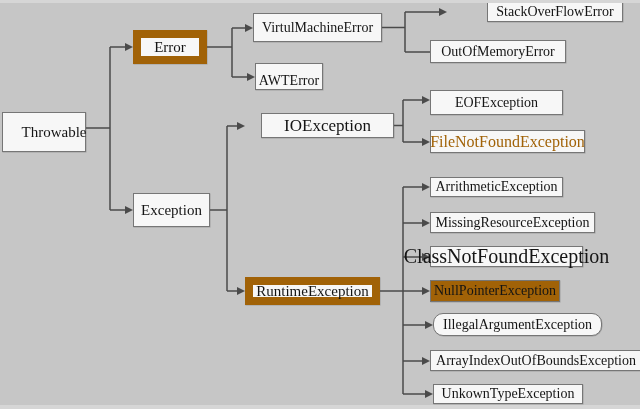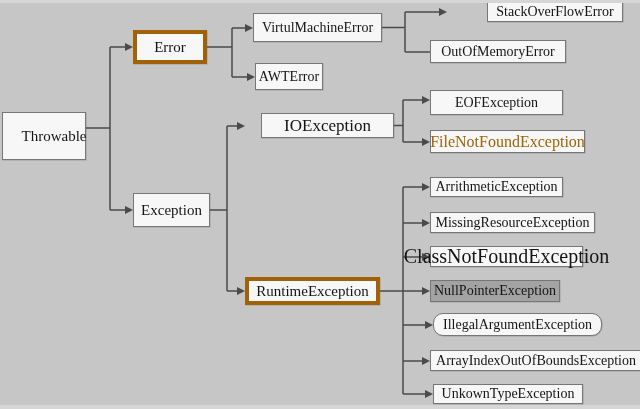--- a/index.html
+++ b/index.html
@@ -30,21 +30,21 @@
     background: #f7f7f7;
     border: 1px solid #767676;
     display: flex;
     align-items: center;
     justify-content: center;
     white-space: nowrap;
     color: #141414;
     box-shadow: 0.5px 0.5px 0 rgba(90,90,90,0.35);
   }
   .node.highlight {
-    border: 4px solid #a16207;
+    border: 8px solid #a16207;
   }
   .edge-strip {
     position: absolute;
     left: 0;
     width: 640px;
     background: #d6d6d6;
   }
   .edge-strip.top { top: 0; height: 3px; }
   .edge-strip.bottom { bottom: 0; height: 4px; }
 </style>
@@ -94,33 +94,33 @@
       <line x1="403" y1="291" x2="423" y2="291" stroke="#4a4a4a" stroke-width="1.5"></line>
       <polygon points="430,291 422,287 422,295" fill="#4a4a4a"></polygon>
       <line x1="403" y1="325" x2="426" y2="325" stroke="#4a4a4a" stroke-width="1.5"></line>
       <polygon points="433,325 425,321 425,329" fill="#4a4a4a"></polygon>
       <line x1="403" y1="361" x2="423" y2="361" stroke="#4a4a4a" stroke-width="1.5"></line>
       <polygon points="430,361 422,357 422,365" fill="#4a4a4a"></polygon>
       <line x1="403" y1="394" x2="426" y2="394" stroke="#4a4a4a" stroke-width="1.5"></line>
       <polygon points="433,394 425,390 425,398" fill="#4a4a4a"></polygon>
     </svg>
   <div id="nodes-layer">
-      <div class="node" style="left: 2px; top: 112px; width: 84px; height: 48px; font-size: 15px; background: rgb(247, 247, 247); color: rgb(20, 20, 20); padding-left: 20px;">
+      <div class="node" style="left: 2px; top: 112px; width: 84px; height: 40px; font-size: 15px; background: rgb(247, 247, 247); color: rgb(20, 20, 20); padding-left: 20px;">
         <span>Throwable</span>
       </div>
       <div class="node highlight" style="left: 133px; top: 30px; width: 74px; height: 34px; font-size: 15px; background: rgb(247, 247, 247); color: rgb(20, 20, 20);">
         <span>Error</span>
       </div>
       <div class="node" style="left: 133px; top: 193px; width: 77px; height: 34px; font-size: 15px; background: rgb(247, 247, 247); color: rgb(20, 20, 20);">
         <span>Exception</span>
       </div>
       <div class="node" style="left: 253px; top: 13px; width: 129px; height: 29px; font-size: 14px; background: rgb(247, 247, 247); color: rgb(20, 20, 20);">
         <span>VirtulMachineError</span>
       </div>
-      <div class="node" style="left: 255px; top: 63px; width: 68px; height: 27px; font-size: 14px; background: rgb(247, 247, 247); color: rgb(20, 20, 20);">
+      <div class="node" style="left: 255px; top: 63px; width: 68px; height: 27px; font-size: 14px; background: rgb(247, 247, 247); color: rgb(20, 20, 20); align-items: flex-end;">
         <span>AWTError</span>
       </div>
       <div class="node" style="left: 261px; top: 113px; width: 133px; height: 25px; font-size: 17px; background: rgb(247, 247, 247); color: rgb(20, 20, 20);">
         <span>IOException</span>
       </div>
       <div class="node highlight" style="left: 245px; top: 277px; width: 135px; height: 28px; font-size: 15px; background: rgb(247, 247, 247); color: rgb(20, 20, 20); justify-content: center;">
         <span>RuntimeException</span>
       </div>
       <div class="node" style="left: 447px; top: 2px; width: 136px; height: 20px; font-size: 14px; background: rgb(247, 247, 247); color: rgb(20, 20, 20); margin-left: 40px;">
         <span>StackOverFlowError</span>
@@ -136,21 +136,21 @@
       </div>
       <div class="node" style="left: 430px; top: 177px; width: 133px; height: 20px; font-size: 14px; background: rgb(247, 247, 247); color: rgb(20, 20, 20);">
         <span>ArrithmeticException</span>
       </div>
       <div class="node" style="left: 430px; top: 212px; width: 165px; height: 21px; font-size: 14px; background: rgb(247, 247, 247); color: rgb(20, 20, 20);">
         <span>MissingResourceException</span>
       </div>
       <div class="node" style="left: 430px; top: 246px; width: 153px; height: 21px; font-size: 20px; background: rgb(247, 247, 247); color: rgb(20, 20, 20);">
         <span>ClassNotFoundException</span>
       </div>
-      <div class="node" style="left: 430px; top: 280px; width: 130px; height: 22px; font-size: 14px; background: #a3a3a3; color: rgb(20, 20, 20);">
+      <div class="node" style="left: 430px; top: 280px; width: 130px; height: 22px; font-size: 14px; background: #a16207; color: rgb(20, 20, 20);">
         <span>NullPointerException</span>
       </div>
       <div class="node" style="left: 433px; top: 313px; width: 169px; height: 23px; font-size: 14px; background: rgb(247, 247, 247); color: rgb(20, 20, 20); border-radius: 10px;">
         <span>IllegalArgumentException</span>
       </div>
       <div class="node" style="left: 430px; top: 350px; width: 212px; height: 21px; font-size: 14px; background: rgb(247, 247, 247); color: rgb(20, 20, 20);">
         <span>ArrayIndexOutOfBoundsException</span>
       </div>
       <div class="node" style="left: 433px; top: 384px; width: 150px; height: 20px; font-size: 14px; background: rgb(247, 247, 247); color: rgb(20, 20, 20);">
         <span>UnkownTypeException</span>

